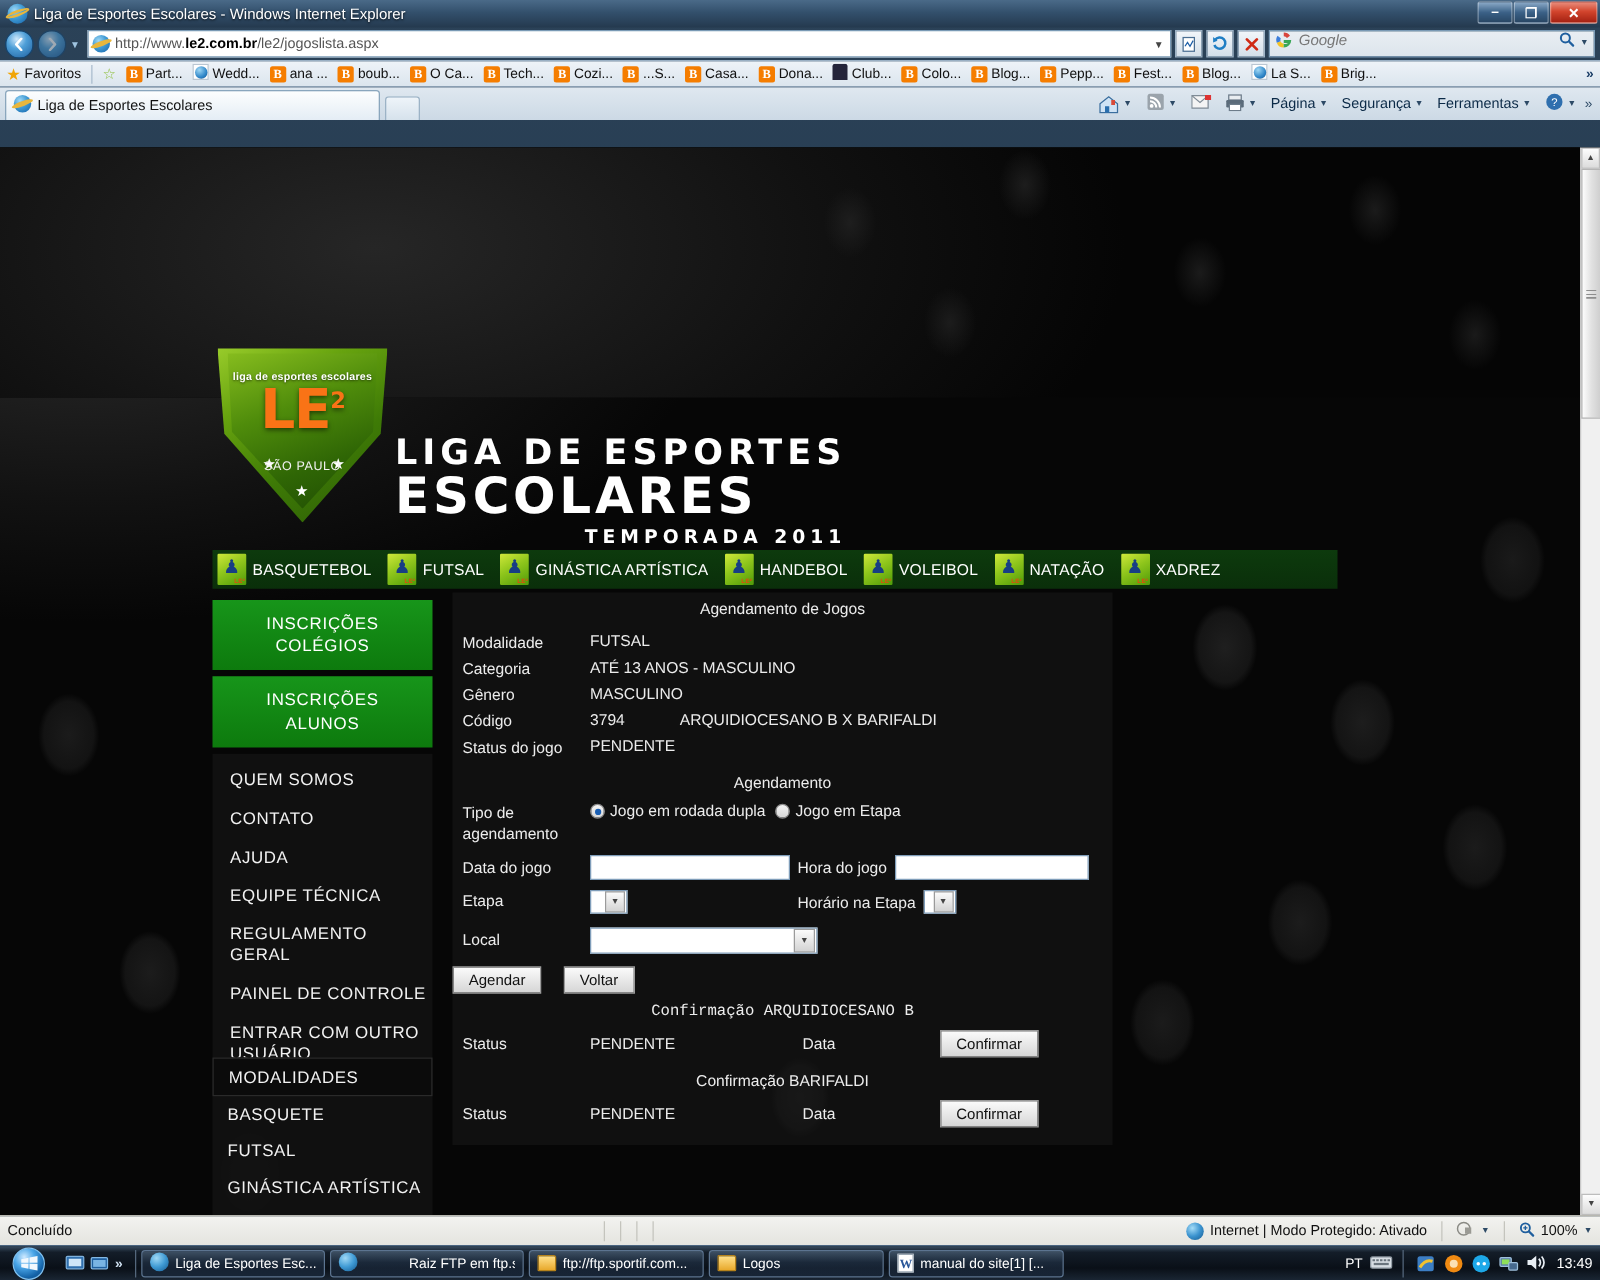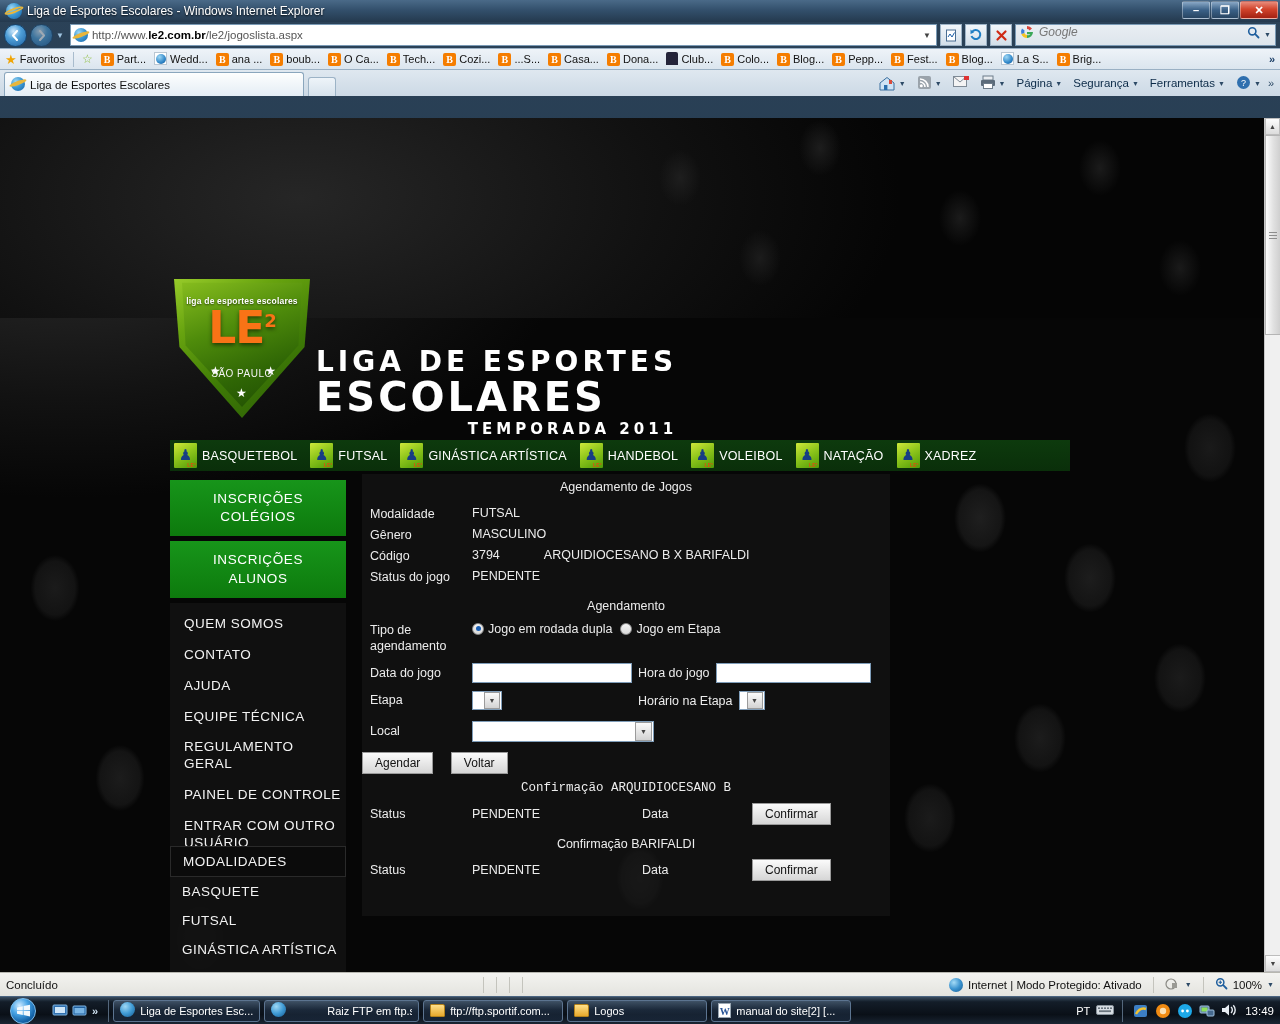--- a/index.html
+++ b/index.html
@@ -683,20 +683,24 @@
       <div id="content">
         <div class="sec-title">Agendamento de Jogos</div>
 
         <div style="height:10px;"></div>
 
         <div class="frow">
           <span class="flabel">Modalidade</span>
           <span class="fval">FUTSAL</span>
         </div>
         <div class="frow">
+          <span class="flabel">Categoria</span>
+          <span class="fval">ATÉ 13 ANOS - MASCULINO</span>
+        </div>
+        <div class="frow">
           <span class="flabel">Gênero</span>
           <span class="fval">MASCULINO</span>
         </div>
         <div class="frow">
           <span class="flabel">Código</span>
           <span class="fval code">
             <span>3794</span>
             <span>ARQUIDIOCESANO B X BARIFALDI</span>
           </span>
         </div>
@@ -853,21 +857,21 @@
       <div class="taskbtn">
         <span class="folderico" style="flex: 0 0 auto;"></span>
         <span style="overflow: hidden;">ftp://ftp.sportif.com...</span>
       </div>
       <div class="taskbtn">
         <span class="folderico" style="flex: 0 0 auto;"></span>
         <span style="overflow: hidden;">Logos</span>
       </div>
       <div class="taskbtn">
         <span style="flex: 0 0 auto;"><span style="display:inline-block;width:13px;height:15px;background:#fff;border:1px solid #9aa7b3;color:#2a5699;font-size:10px;font-weight:bold;text-align:center;line-height:15px;font-family:'Liberation Serif',serif;">W</span></span>
-        <span style="overflow: hidden;">manual do site[2] [...</span>
+        <span style="overflow: hidden;">manual do site[1] [...</span>
       </div>
     </div>
 
   <div id="tray">
     <span>PT</span>
     <span class="trayico">
       <svg width="18" height="13" viewBox="0 0 18 13">
           <rect x="0.5" y="2.5" width="17" height="9" rx="1.5" fill="#d7dde3" stroke="#8a949d"></rect>
           <g fill="#6b757e">
             <rect x="2" y="4.4" width="2" height="1.6"></rect>

